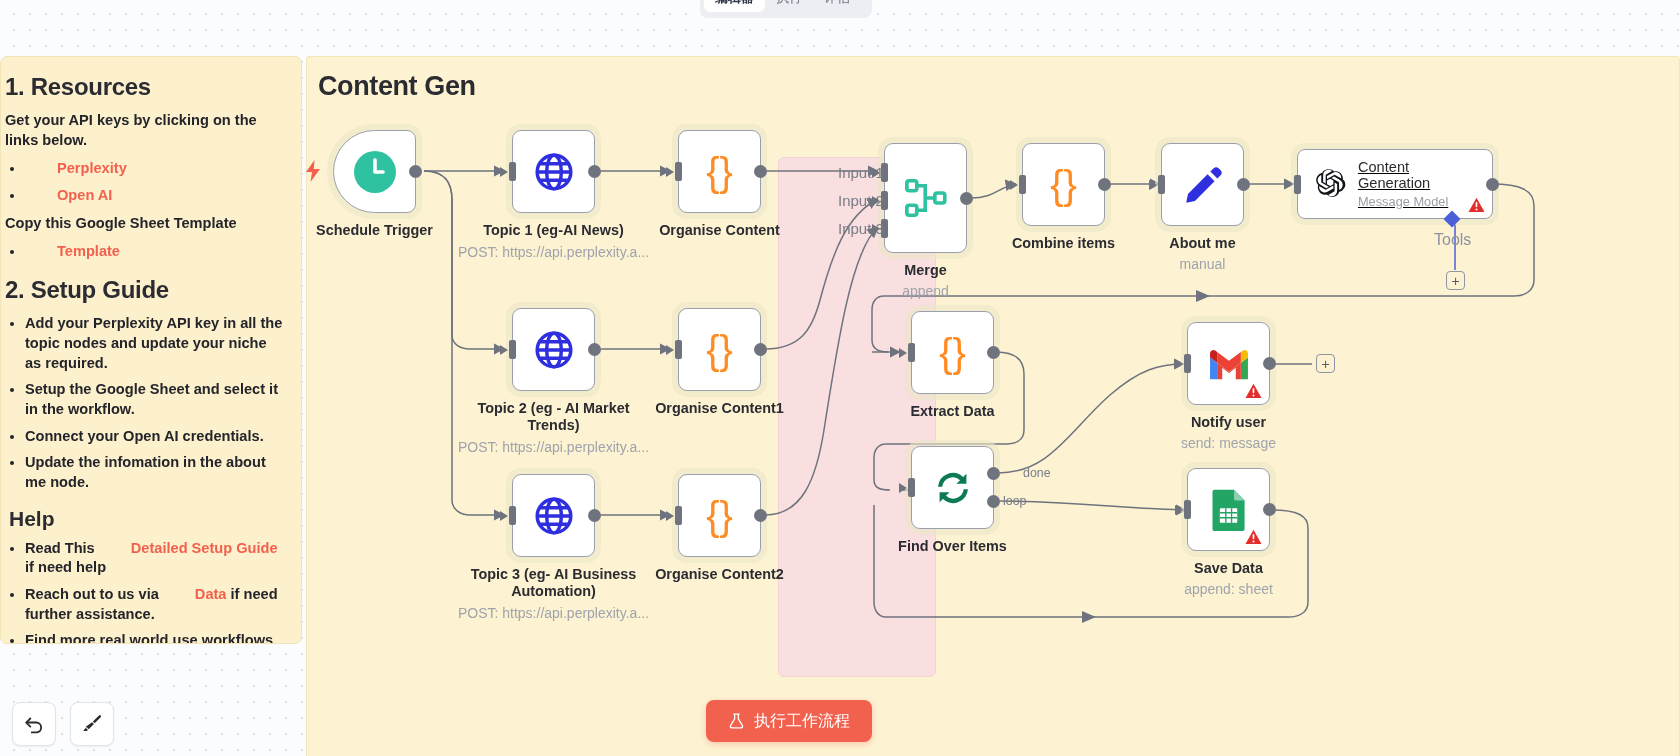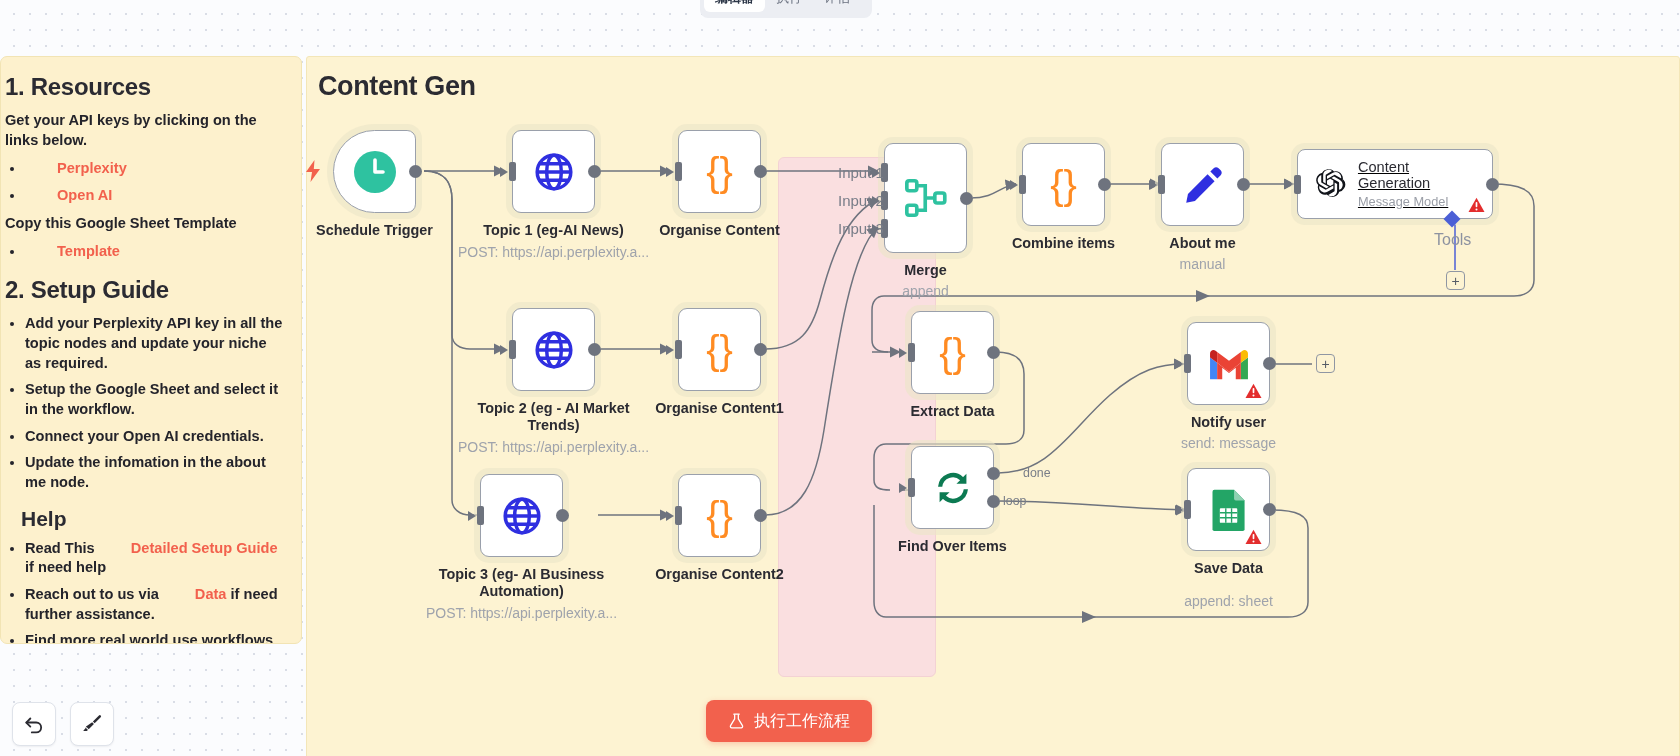--- a/index.html
+++ b/index.html
@@ -50,21 +50,21 @@
     padding: 16px 18px 10px 4px;
     overflow: hidden;
   }
   .note-left h2 {
     font-size: 24px; font-weight: 700; color: #2b2b32;
     margin: 0 0 10px 0; letter-spacing: -0.3px;
   }
   .note-left h2.second { margin-top: 14px; }
   .note-left h3 {
     font-size: 21px; font-weight: 700; color: #2b2b32;
-    margin: 14px 0 8px 16px;
+    margin: 14px 0 8px 4px;
   }
   .note-left p {
     font-size: 14.6px; line-height: 1.35; color: #24242b;
     margin: 0 0 9px 0; font-weight: 600;
   }
   .note-left ul { margin: 0 0 8px 0; padding-left: 20px; }
   .note-left li {
     font-size: 14.6px; line-height: 1.35; color: #24242b;
     margin-bottom: 7px; font-weight: 600;
   }
@@ -351,21 +351,21 @@
         <ellipse cx="12" cy="12" rx="4.2" ry="9.6" fill="none" stroke="#2f2fe0" stroke-width="2"></ellipse>
         <path d="M2.6 12 H21.4 M4 7.3 H20 M4 16.7 H20" stroke="#2f2fe0" stroke-width="2" fill="none"></path>
       </svg>
       <div class="port-in"></div>
       <div class="port-out"></div>
     </div>
     <div class="label" style="width:170px;">Topic 2 (eg - AI Market Trends)</div>
     <div class="sublabel" style="top:131px;">POST: https://api.perplexity.a...</div>
   </div>
 
-  <div class="node sq" style="left:480px; top:474px;">
+  <div class="node sq" style="left:512px; top:474px;">
     <div class="box">
       <svg width="42" height="42" viewBox="0 0 24 24">
         <circle cx="12" cy="12" r="9.6" fill="none" stroke="#2f2fe0" stroke-width="2"></circle>
         <ellipse cx="12" cy="12" rx="4.2" ry="9.6" fill="none" stroke="#2f2fe0" stroke-width="2"></ellipse>
         <path d="M2.6 12 H21.4 M4 7.3 H20 M4 16.7 H20" stroke="#2f2fe0" stroke-width="2" fill="none"></path>
       </svg>
       <div class="port-in"></div>
       <div class="port-out"></div>
     </div>
     <div class="label" style="width:172px;">Topic 3 (eg- AI Business Automation)</div>
@@ -521,21 +521,21 @@
       </svg>
       <div class="port-in"></div>
       <div class="port-out"></div>
       <svg class="warn" viewBox="0 0 20 18">
         <path d="M10 0.6 L19.4 17.2 H0.6 Z" fill="#e32d2d"></path>
         <rect x="9" y="5.4" width="2" height="6.2" rx="1" fill="#fff"></rect>
         <circle cx="10" cy="14.2" r="1.2" fill="#fff"></circle>
       </svg>
     </div>
     <div class="label">Save Data</div>
-    <div class="sublabel" style="top:113px;margin-top:12px;">append: sheet</div>
+    <div class="sublabel" style="top:113px;">append: sheet</div>
   </div>
 
   <div class="botleft">
     <div class="btn">
       <svg width="22" height="22" viewBox="0 0 24 24">
         <path d="M8 6 L3.6 10.4 L8 14.8" fill="none" stroke="#2b2b32" stroke-width="2" stroke-linecap="round" stroke-linejoin="round"></path>
         <path d="M3.8 10.4 H14.4 a5.4 5.4 0 0 1 0 10.8 H9.6" fill="none" stroke="#2b2b32" stroke-width="2" stroke-linecap="round"></path>
       </svg>
     </div>
     <div class="btn">

